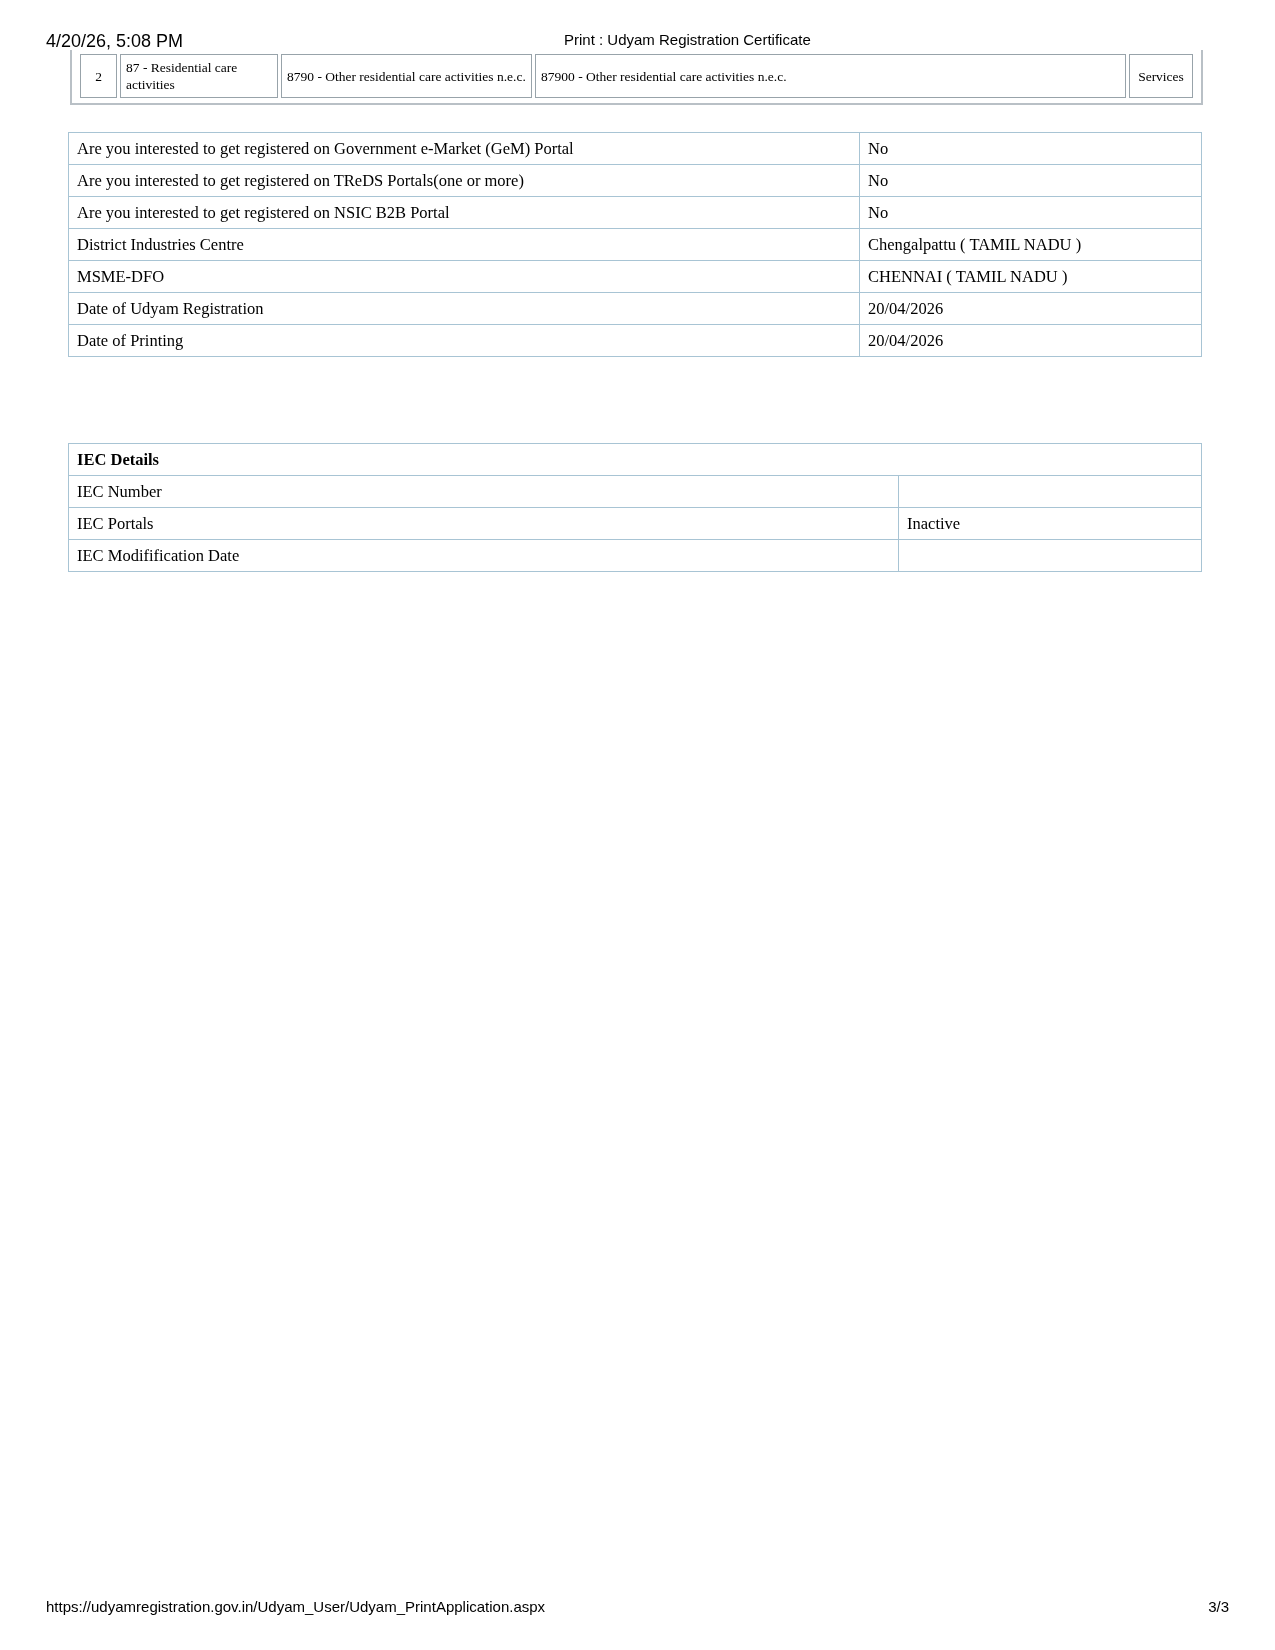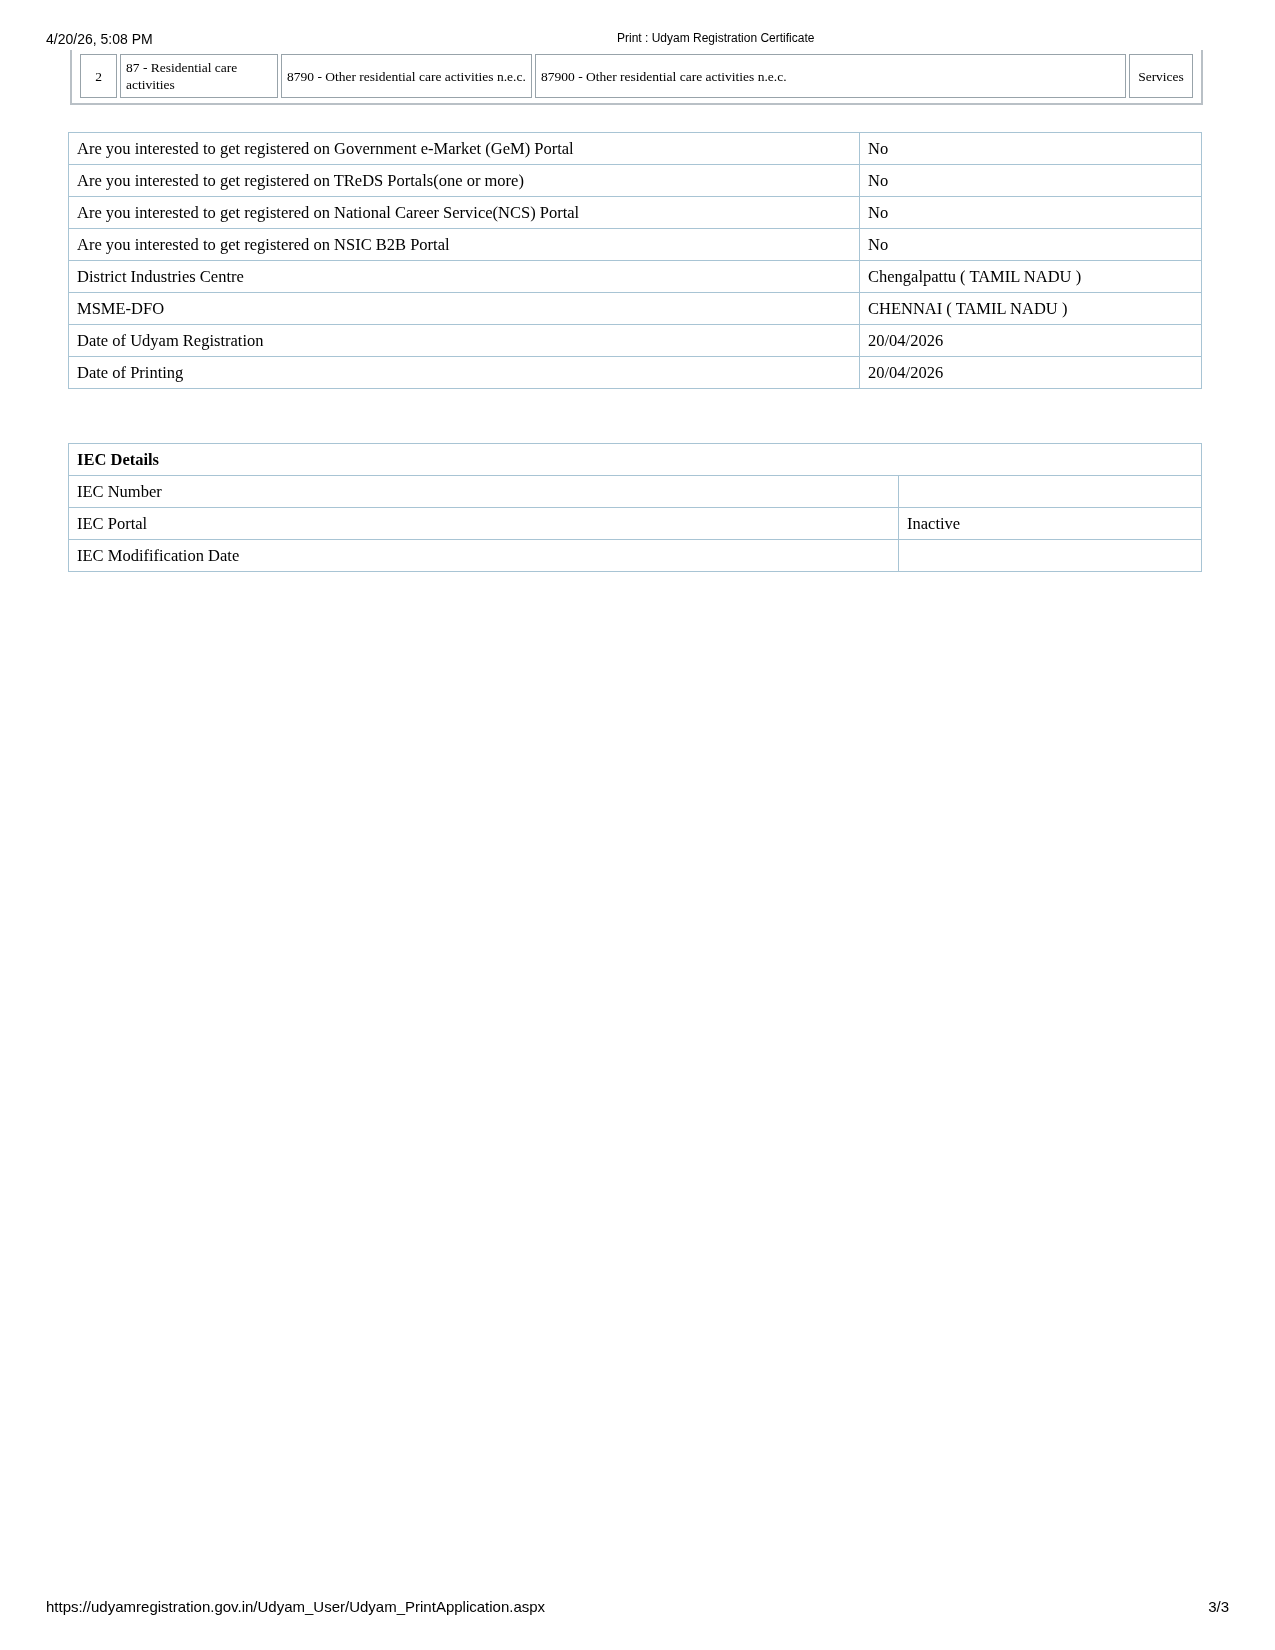--- a/index.html
+++ b/index.html
@@ -1,21 +1,21 @@
 <!DOCTYPE html>
 <html><head>
 <meta charset="utf-8">
 <style>
   * { margin:0; padding:0; box-sizing:border-box; }
   html,body { width:1275px; height:1650px; background:#ffffff; position:relative;
               font-family:"Liberation Sans", sans-serif; color:#000; }
 
   
-  .hdr-left  { position:absolute; top:31px; left:46px; font-size:14px; white-space:nowrap; }
-  .hdr-title { position:absolute; top:31px; left:617px; font-size:12px; white-space:nowrap; }
+  .hdr-left  { position:absolute; top:31px; left:46px; font-size:18px; white-space:nowrap; }
+  .hdr-title { position:absolute; top:31px; left:564px; font-size:15px; white-space:nowrap; }
   .footer    { position:absolute; top:1598px; left:46px; width:1183px;
                display:flex; justify-content:space-between; font-size:15px; }
 
   
   .nic-wrap { position:absolute; top:50px; left:70px; width:1133px;
               border:2px solid #b9c0c6; border-top:none;
               padding:4px 8px 5px 8px; display:flex; gap:3px;
               font-family:"Liberation Serif", serif; font-size:13.5px; }
   .nic-cell { border:1px solid #98a3aa; min-height:44px; display:flex;
               align-items:center; padding:2px 5px; line-height:17px; }
@@ -54,24 +54,20 @@
   <tbody>
     <tr>
       <td class="lbl">Are you interested to get registered on Government e-Market (GeM) Portal</td>
       <td class="val">No</td>
     </tr>
     <tr>
       <td class="lbl">Are you interested to get registered on TReDS Portals(one or more)</td>
       <td class="val">No</td>
     </tr>
     <tr>
-      <td class="lbl">Are you interested to get registered on National Career Service(NCS) Portal</td>
-      <td class="val">No</td>
-    </tr>
-    <tr>
       <td class="lbl">Are you interested to get registered on NSIC B2B Portal</td>
       <td class="val">No</td>
     </tr>
     <tr>
       <td class="lbl">District Industries Centre</td>
       <td class="val">Chengalpattu ( TAMIL NADU )</td>
     </tr>
     <tr>
       <td class="lbl">MSME-DFO</td>
       <td class="val">CHENNAI ( TAMIL NADU )</td>
@@ -90,21 +86,21 @@
 <table class="iec-table">
   <tbody>
     <tr>
       <td class="iec-hdr" colspan="2">IEC Details</td>
     </tr>
     <tr>
       <td class="lbl">IEC Number</td>
       <td class="val"></td>
     </tr>
     <tr>
-      <td class="lbl">IEC Portal</td>
+      <td class="lbl">IEC Portals</td>
       <td class="val">Inactive</td>
     </tr>
     <tr>
       <td class="lbl">IEC Modifification Date</td>
       <td class="val"></td>
     </tr>
   </tbody>
 </table>
 
 <div class="footer">

